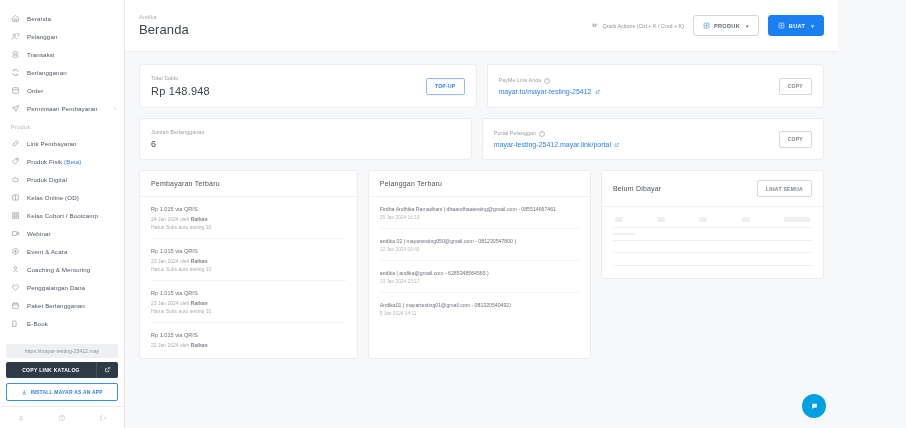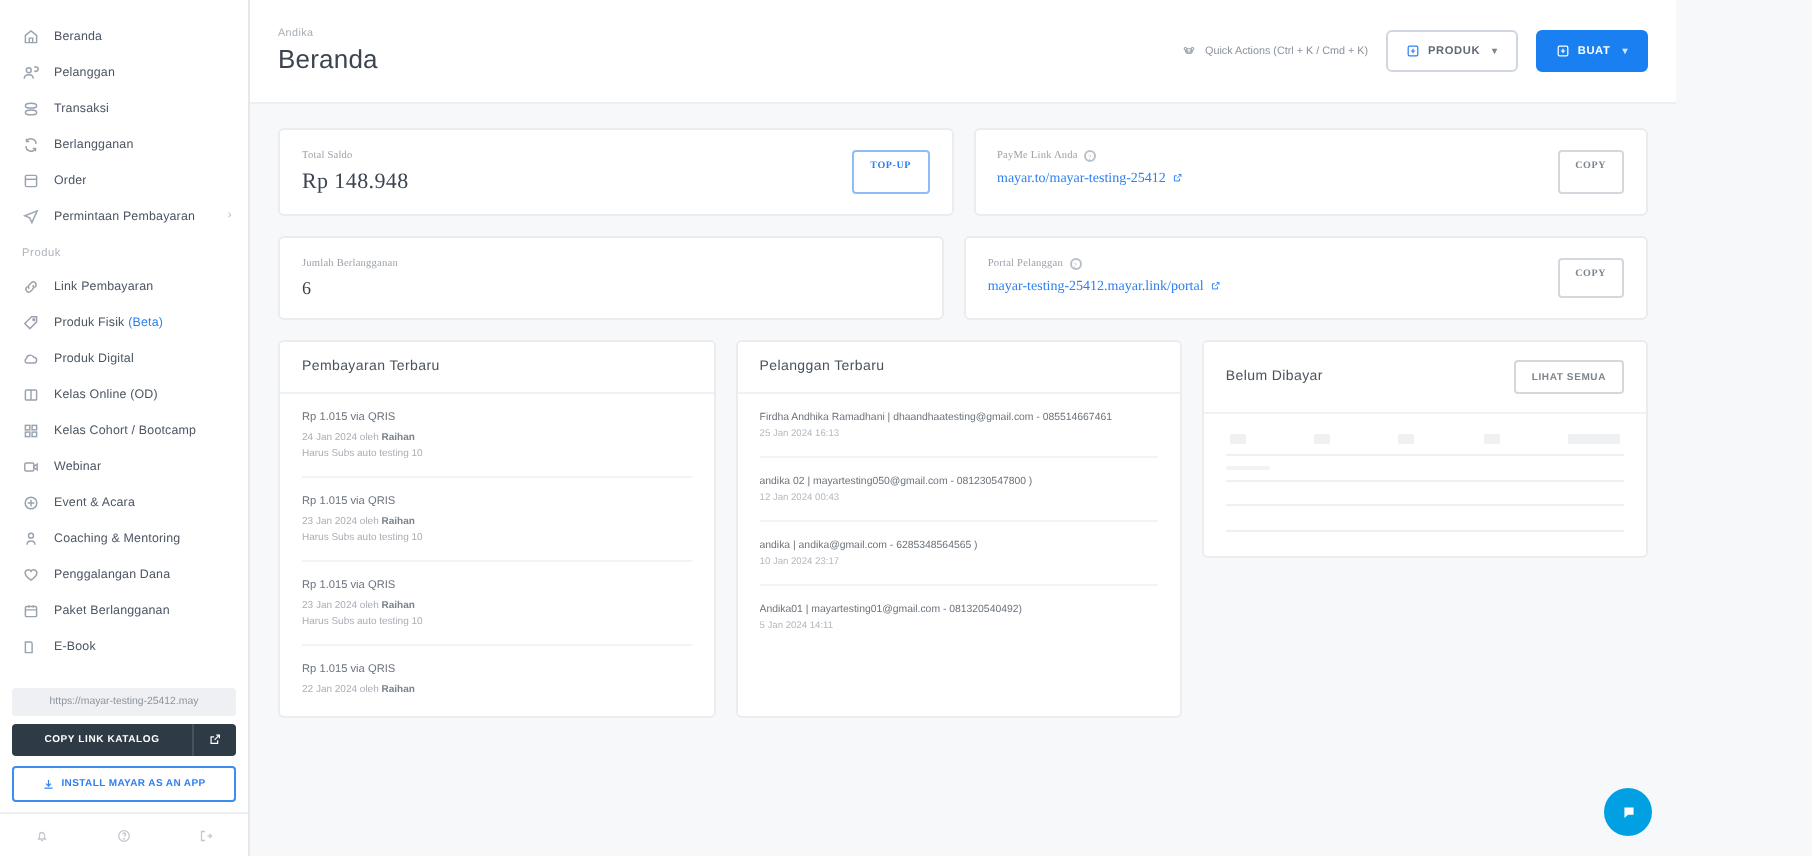--- a/index.html
+++ b/index.html
@@ -93,23 +93,22 @@
   .btn svg { width: 7px; height: 7px; }
   .btn-outline { border: 1px solid #cfd6de; background: #fff; color: #606973; }
   .btn-outline .plus { color: #2f80ed; }
   .btn-primary { background: #1a7ff0; color: #fff; border: 1px solid #1a7ff0; }
   .chev { font-size: 5px; margin-left: 2px; opacity: .8; }
 
   .content { padding: 12px 14px 0 14px; }
   .row { display: flex; gap: 10px; margin-bottom: 10px; }
   .card {
     background: #fff; border: 1px solid #eaecef; border-radius: 3px;
-    padding: 10px 11px; display: flex; 
+    padding: 10px 11px; display: flex; align-items: center;
     justify-content: space-between;
-    font-family: Liberation Serif, serif;
   }
   .card-lbl { font-size: 5.3px; color: #9aa1a9; margin-bottom: 4px; letter-spacing: .1px; }
   .card-val { font-size: 11px; color: #3c4450; letter-spacing: .2px; }
   .card-val-sm { font-size: 9px; color: #3c4450; }
   .lnk { font-size: 7px; color: #2f80ed; display: flex; align-items: center; gap: 3px; }
   .lnk svg { width: 5.5px; height: 5.5px; }
   .info-ico {
     display: inline-flex; align-items: center; justify-content: center;
     width: 6px; height: 6px; border: .6px solid #b9c0c8; border-radius: 50%;
     font-size: 4px; color: #b9c0c8; margin-left: 3px; vertical-align: middle;

